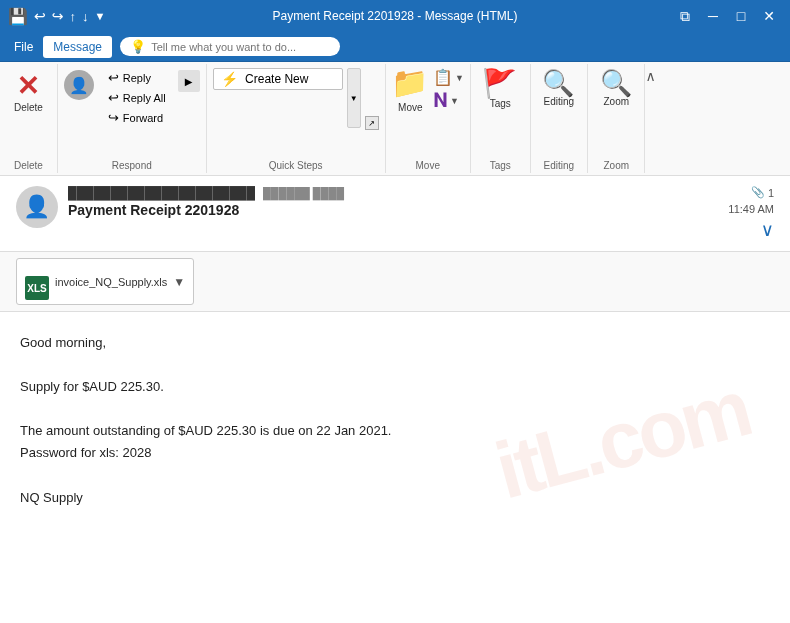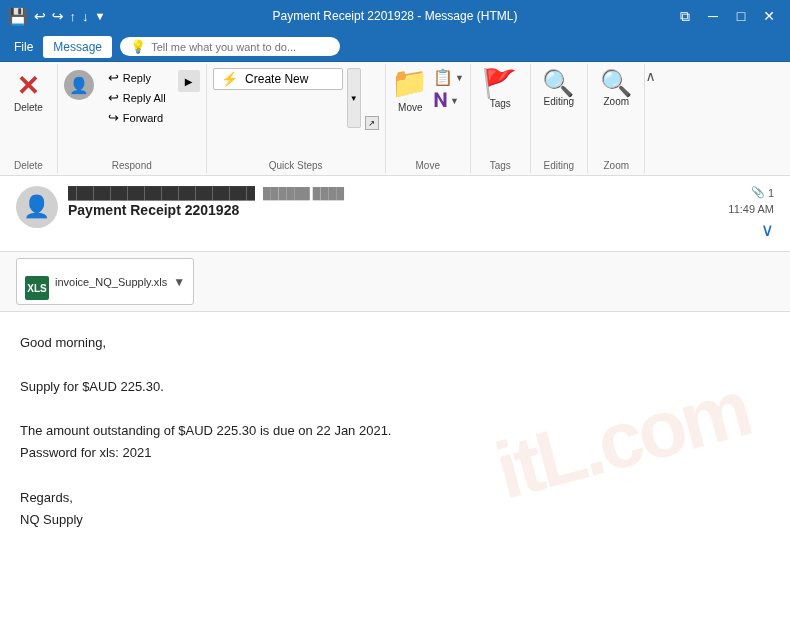--- a/index.html
+++ b/index.html
@@ -462,20 +462,19 @@
   </div>
 
   <div class="email-body">
     <div class="watermark">itL.com</div>
     <div class="email-content">
       <p>Good morning,</p>
       <p>&nbsp;</p>
       <p>Supply for $AUD 225.30.</p>
       <p>&nbsp;</p>
       <p>The amount outstanding of $AUD 225.30 is due on 22 Jan 2021.</p>
-      <p>Password for xls: 2021</p>
+      <p>Password for xls: 2028</p>
       <p>&nbsp;</p>
-      <p>Regards,</p>
       <p>NQ Supply</p>
     </div>
   </div>
 
 </div>
 
 </body></html>

